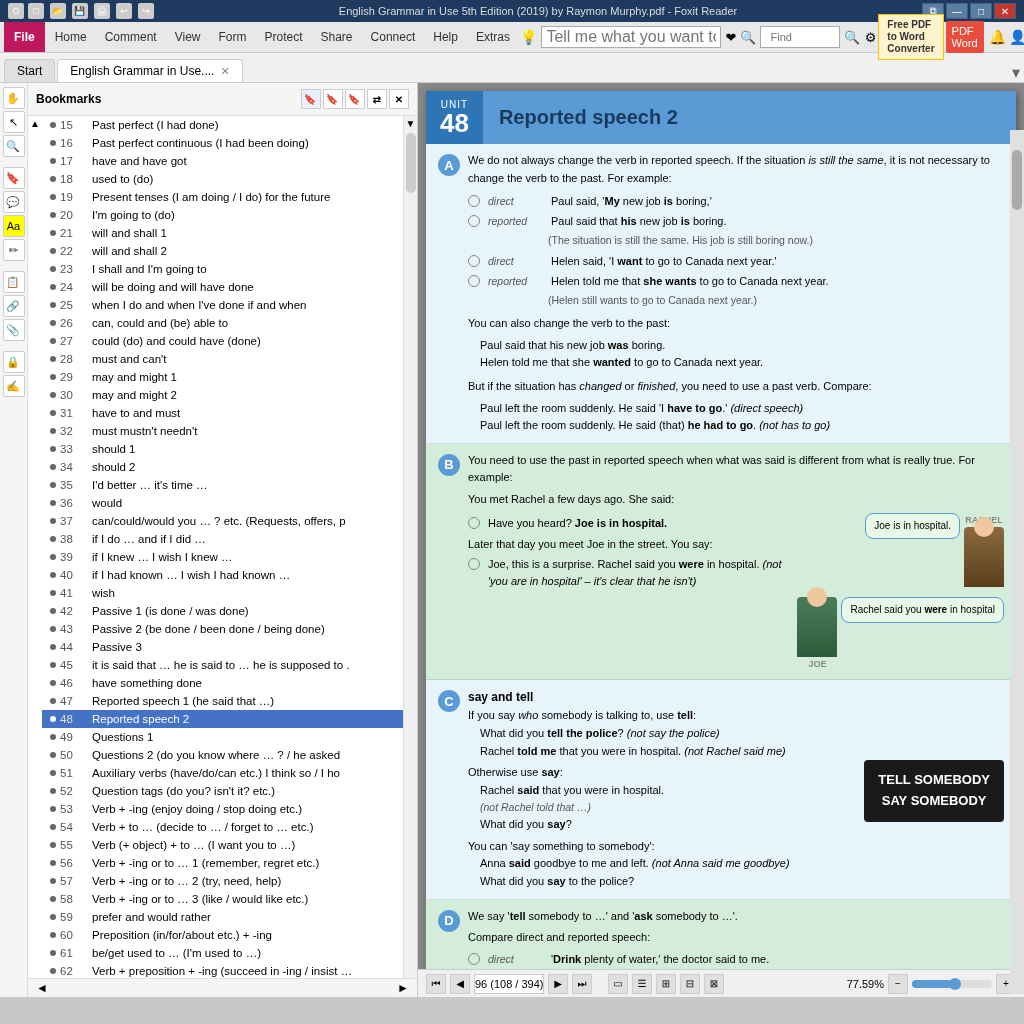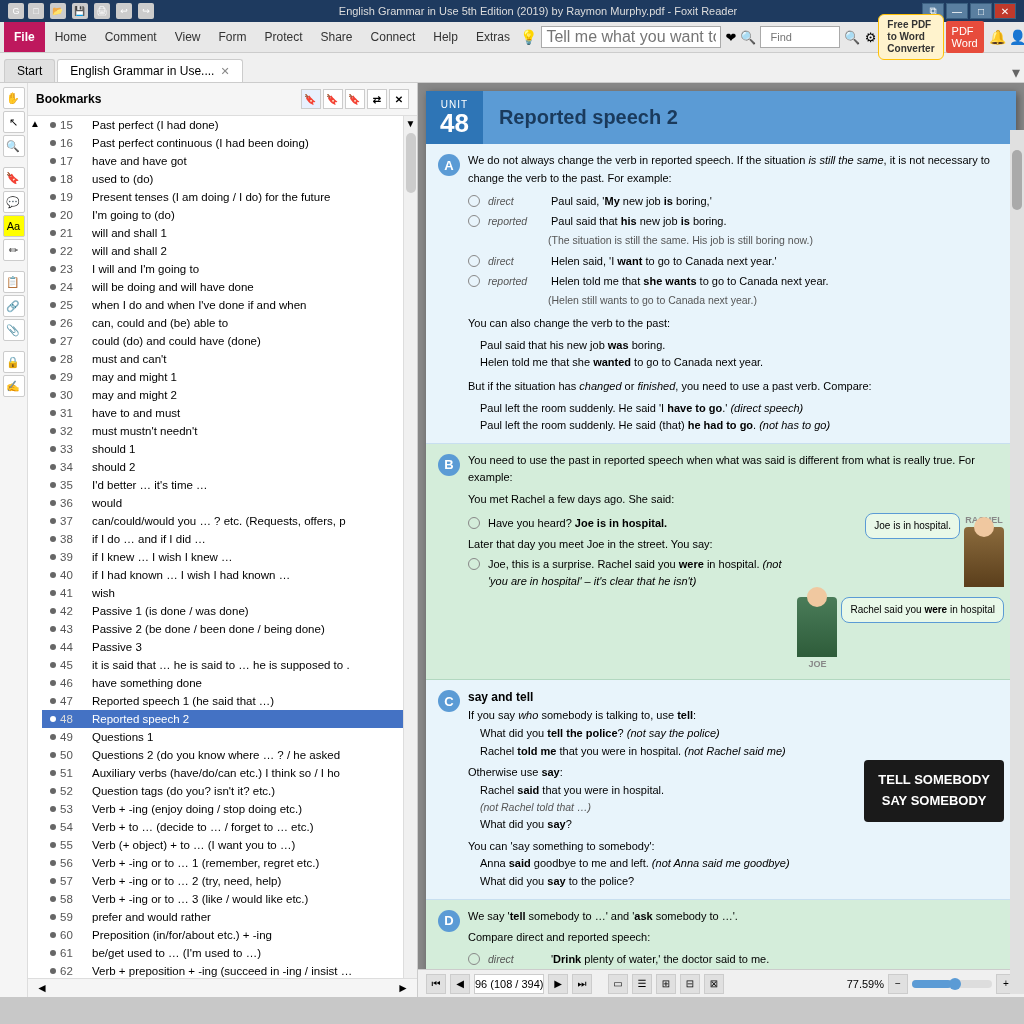--- a/index.html
+++ b/index.html
@@ -23,21 +23,21 @@
     .title-bar-controls { display: flex; gap: 2px; }
     .tb-btn { width: 22px; height: 16px; background: #5a7fa0; border: 1px solid #3a5f80; display: flex; align-items: center; justify-content: center; font-size: 10px; cursor: pointer; color: white; }
 
     
     .ribbon { background: #f0f0f0; border-bottom: 1px solid #ccc; }
     .ribbon-top { display: flex; align-items: center; height: 30px; padding: 0 4px; gap: 2px; background: #e8e8e8; }
     .file-btn { background: #be185d; color: white; padding: 4px 10px; font-weight: bold; font-size: 12px; cursor: pointer; height: 100%; display: flex; align-items: center; }
     .ribbon-tab { padding: 4px 8px; font-size: 12px; cursor: pointer; color: #333; }
     .ribbon-search { margin-left: auto; display: flex; align-items: center; gap: 4px; }
     .ribbon-search input { width: 130px; height: 22px; border: 1px solid #aaa; padding: 0 4px; font-size: 11px; }
-    .free-pdf-btn { background: #fff3cd; border: 1px solid #ffc107; padding: 4px 8px; font-size: 11px; font-weight: bold; color: #333; cursor: pointer; border-radius: 6px; display: flex; flex-direction: column; line-height: 1.2; }
+    .free-pdf-btn { background: #fff3cd; border: 1px solid #ffc107; padding: 4px 8px; font-size: 11px; font-weight: bold; color: #333; cursor: pointer; border-radius: 0; display: flex; flex-direction: column; line-height: 1.2; }
 
     
     .main-container { display: flex; height: calc(1024px - 22px - 30px - 28px - 30px); }
 
     
     .tab-bar { background: #f0f0f0; height: 30px; display: flex; align-items: flex-end; padding: 0 4px; border-bottom: 1px solid #ccc; }
     .tab { padding: 4px 12px; background: #e0e0e0; border: 1px solid #ccc; border-bottom: none; cursor: pointer; font-size: 12px; margin-right: 2px; display: flex; align-items: center; gap: 6px; border-radius: 3px 3px 0 0; }
     .tab.active { background: white; }
     .tab-close { color: #888; cursor: pointer; font-size: 11px; }
 
@@ -213,21 +213,21 @@
           <span>will and shall 1</span>
         </div>
         <div class="sidebar-item">
           <div class="item-dot"></div>
           <span class="item-num">22</span>
           <span>will and shall 2</span>
         </div>
         <div class="sidebar-item">
           <div class="item-dot"></div>
           <span class="item-num">23</span>
-          <span>I will and I'm going to</span>
+          <span>I shall and I'm going to</span>
         </div>
         <div class="sidebar-item">
           <div class="item-dot"></div>
           <span class="item-num">24</span>
           <span>will be doing and will have done</span>
         </div>
         <div class="sidebar-item">
           <div class="item-dot"></div>
           <span class="item-num">25</span>
           <span>when I do and when I've done if and when</span>

